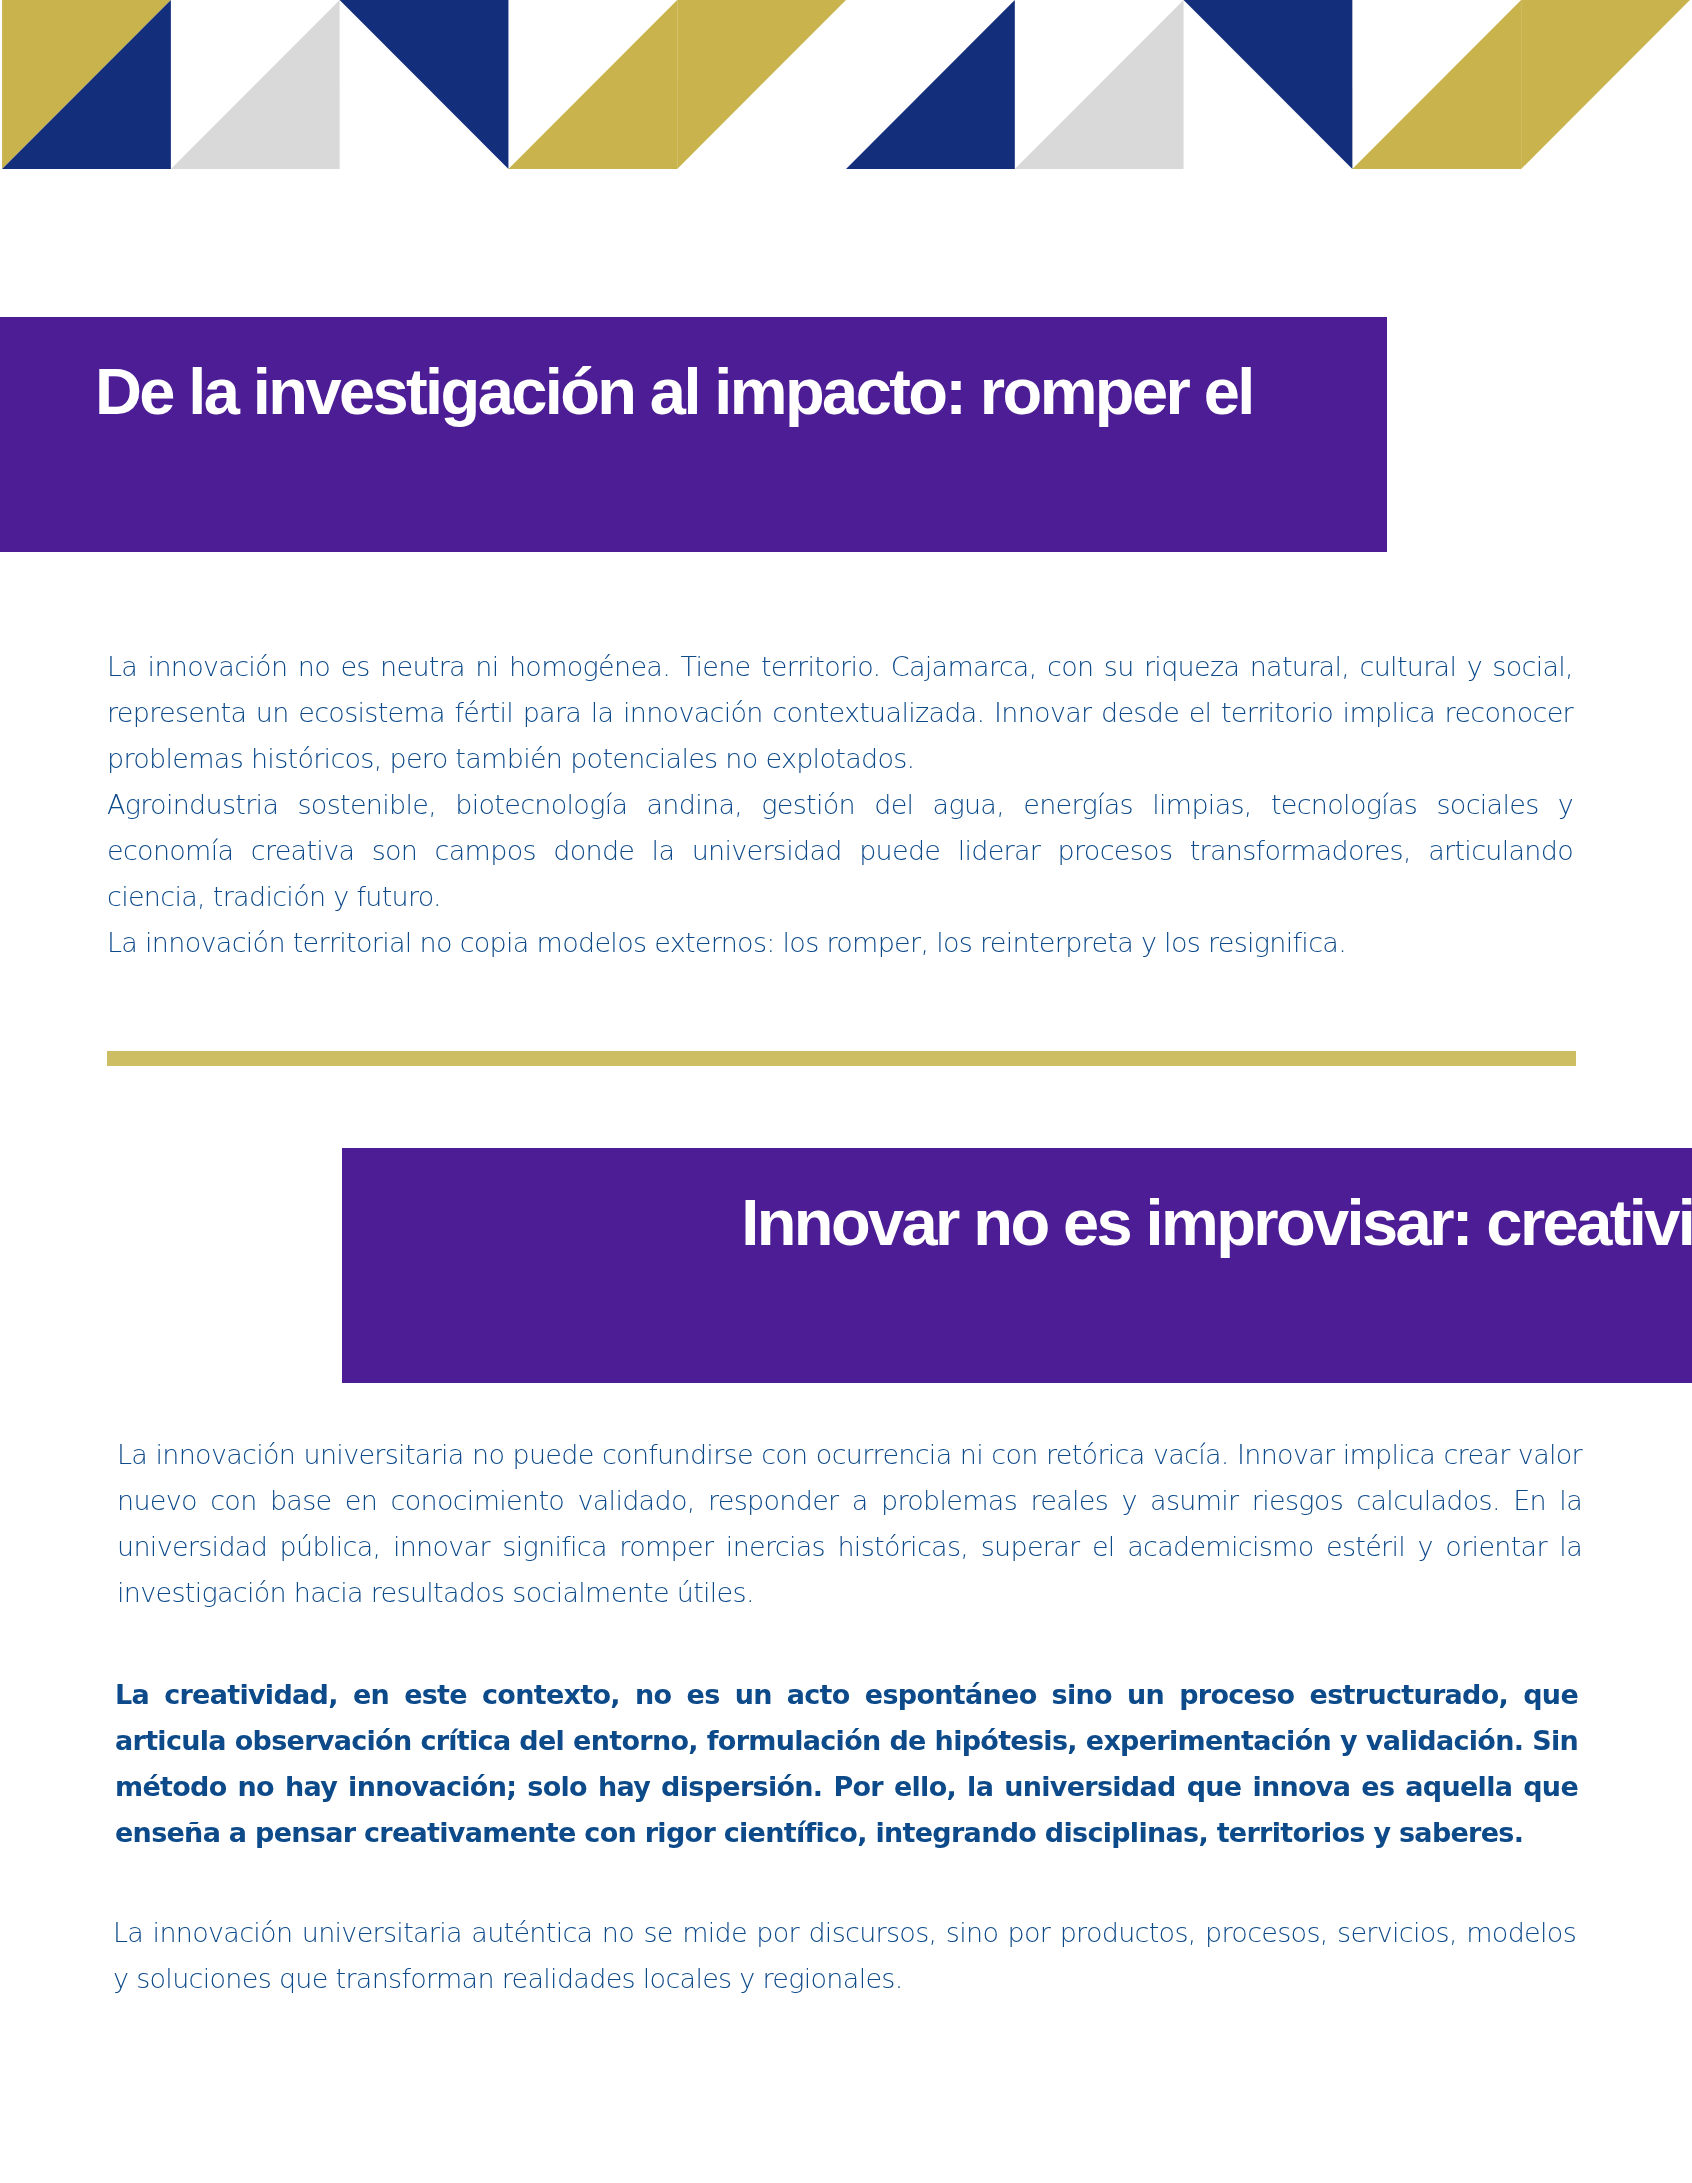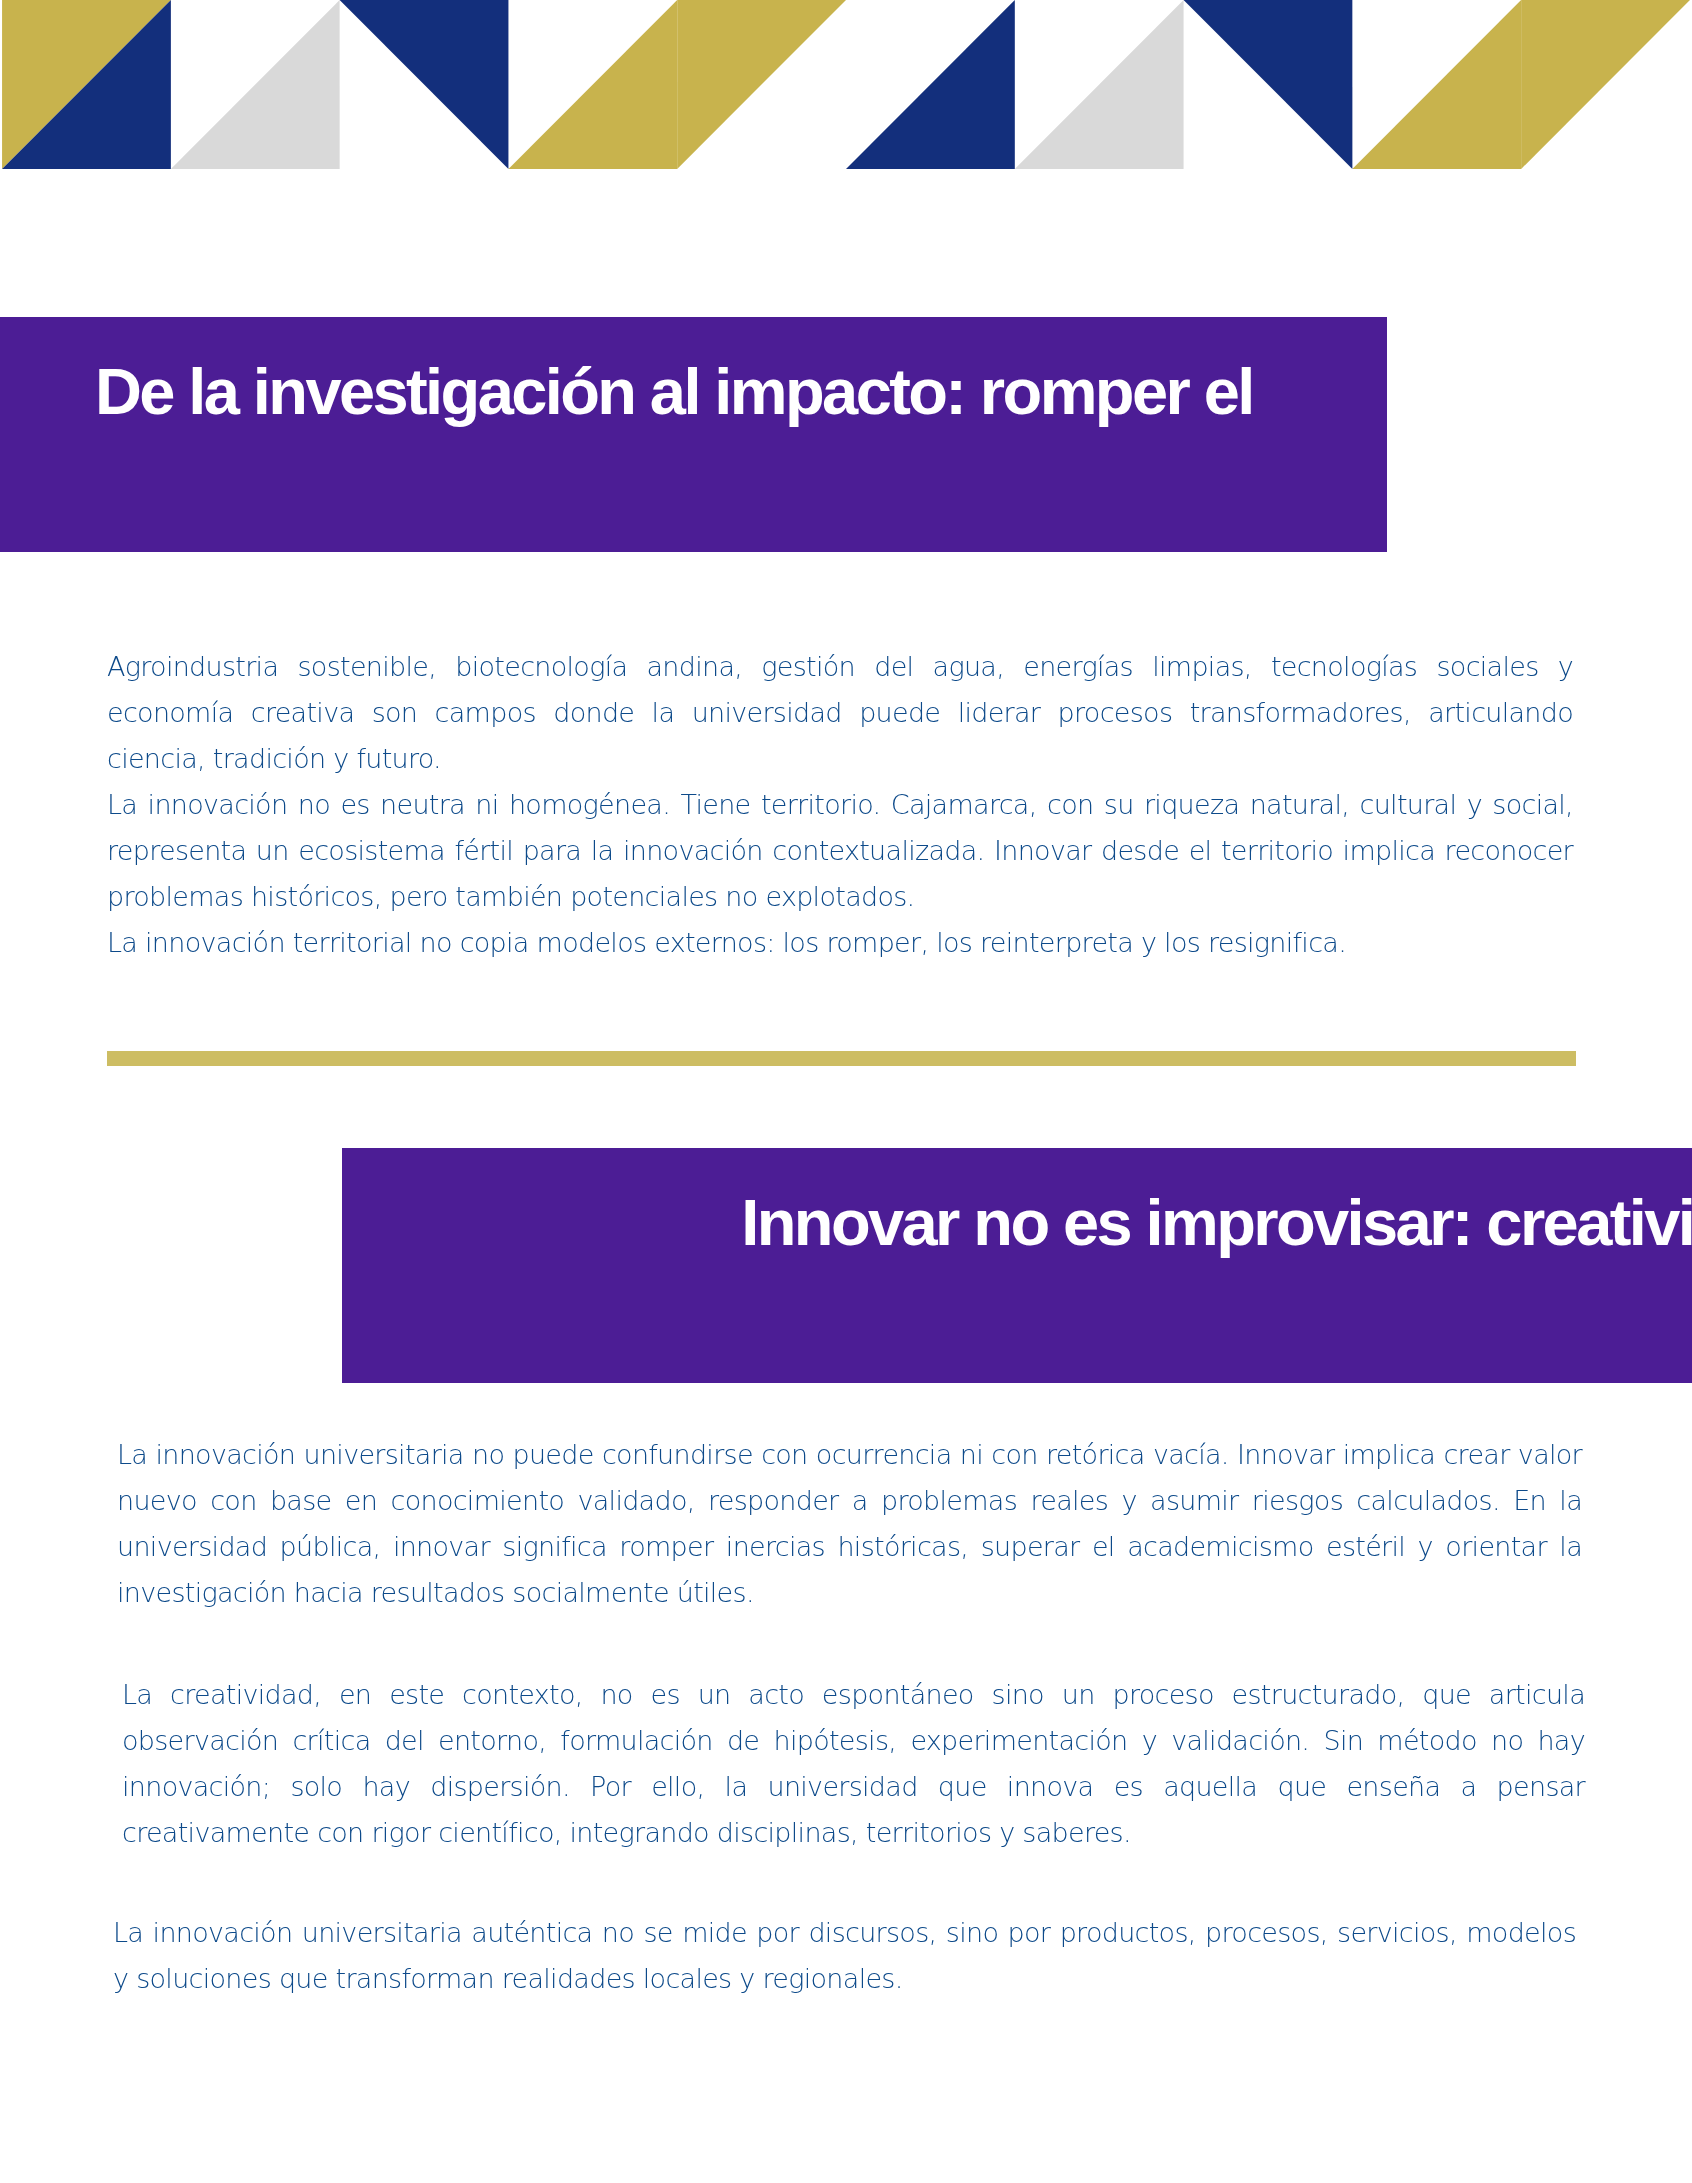--- a/index.html
+++ b/index.html
@@ -8,21 +8,21 @@
   .banner svg { display: block; }
   .h-box { position: absolute; background: #4c1d95; color: #ffffff; box-sizing: border-box; }
   .h-box h1 { margin: 0; font-family: "Liberation Sans", sans-serif; font-weight: 700; font-size: 65px; line-height: 73px; letter-spacing: -2.6px; }
   #h1box { left: 0; top: 317px; width: 1387px; height: 235px; padding: 38px 0 0 95px; }
   #h2box { left: 342px; top: 1148px; width: 1568px; height: 235px; padding: 38px 109px 0 0; text-align: right; }
   .para { position: absolute; color: #0d4a8a; font-family: "DejaVu Sans", sans-serif; font-size: 27px; line-height: 46px; text-align: justify; font-weight: 300; letter-spacing: -0.7px; }
   .para p { margin: 0; }
   #para1 { left: 107px; top: 644px; width: 1466px; }
   .divider { position: absolute; left: 107px; top: 1051px; width: 1469px; height: 15.3px; }
   #para2 { left: 117px; top: 1432px; width: 1465px; }
-  #para3 { left: 122px; top: 1672px; width: 1463px; }
+  #para3 { left: 115px; top: 1672px; width: 1463px; font-weight: bold; }
   #para4 { left: 113px; top: 1902px; width: 1463px; margin-top: 8px; }
 </style>
 </head>
 <body>
 
 <div class="banner">
   <svg width="1692" height="169" viewBox="0 0 3875 388" xmlns="http://www.w3.org/2000/svg">
       <polygon points="0,0 387.5,0 0,388" fill="#c8b34d"></polygon>
       <polygon points="387.5,0 387.5,388 0,388" fill="#132f7c"></polygon>
       <polygon points="387.5,388 775,0 775,388" fill="#d9d9d9"></polygon>
@@ -37,22 +37,22 @@
     </svg>
 </div>
 
 <div class="h-box" id="h1box">
   <h1>
     <span>De la investigación al impacto: romper el</span><br>
   </h1>
 </div>
 
 <div class="para" id="para1">
+  <p>La innovación no es neutra ni homogénea. Tiene territorio. Cajamarca, con su riqueza natural, cultural y social, representa un ecosistema fértil para la innovación contextualizada. Innovar desde el territorio implica reconocer problemas históricos, pero también potenciales no explotados.</p>
   <p>Agroindustria sostenible, biotecnología andina, gestión del agua, energías limpias, tecnologías sociales y economía creativa son campos donde la universidad puede liderar procesos transformadores, articulando ciencia, tradición y futuro.</p>
-  <p>La innovación no es neutra ni homogénea. Tiene territorio. Cajamarca, con su riqueza natural, cultural y social, representa un ecosistema fértil para la innovación contextualizada. Innovar desde el territorio implica reconocer problemas históricos, pero también potenciales no explotados.</p>
   <p>La innovación territorial no copia modelos externos: los romper, los reinterpreta y los resignifica.</p>
 </div>
 
 <div class="divider" style="background:#cdbd63;"></div>
 
 <div class="h-box" id="h2box">
   <h1>
     <span>Innovar no es improvisar: creatividad</span><br>
   </h1>
 </div>

